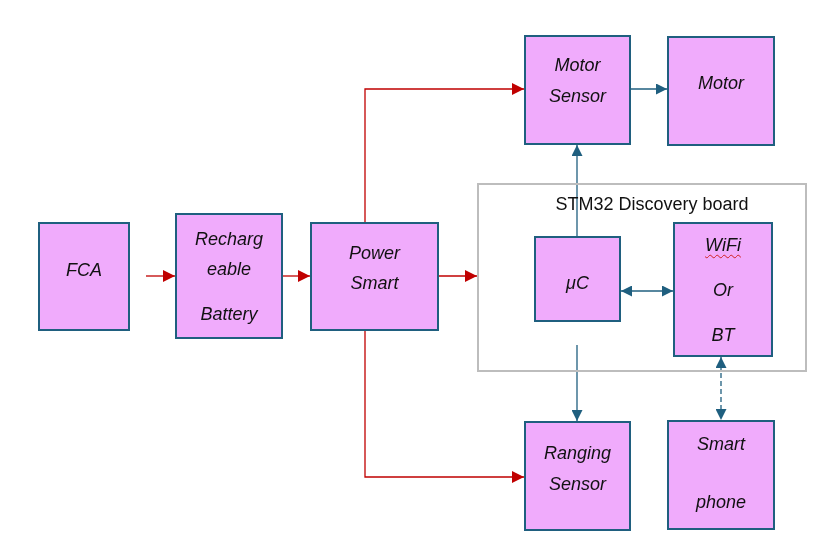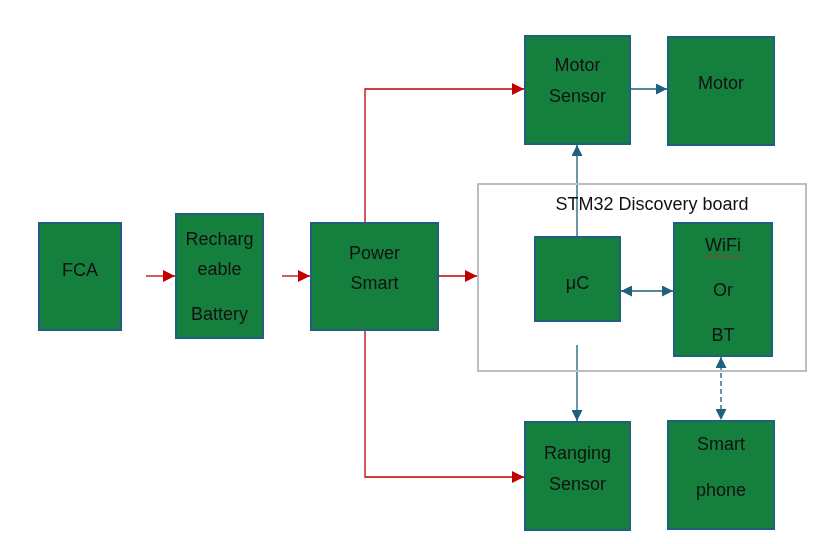--- a/index.html
+++ b/index.html
@@ -1,19 +1,19 @@
 <!DOCTYPE html>
 <html><head>
   <meta charset="utf-8">
   <style>
     html, body { margin: 0; padding: 0; background: #ffffff; }
     body { width: 832px; height: 544px; position: relative; overflow: hidden;
            font-family: "Liberation Sans", "DejaVu Sans", sans-serif; color: #111; }
     svg { position: absolute; left: 0; top: 0; }
-    .box { position: absolute; box-sizing: border-box; border: 2.5px solid #1f5f7f; background: #15803d; }
+    .box { position: absolute; box-sizing: border-box; border: 2.5px solid #1f5f7f; background: #f0abfc; font-style: italic; }
     .board { position: absolute; box-sizing: border-box; border: 2px solid #bdbdbd; }
     .lbl { position: absolute; font-size: 18px; text-align: center; white-space: nowrap; }
     .wavy { text-decoration: underline wavy #d02020; text-decoration-thickness: 1px; text-underline-offset: 3px; }
   </style>
 </head>
 <body>
 
 <svg width="832" height="544">
   <defs>
     <marker id="arR" viewBox="0 0 10 10" refX="10" refY="5" markerWidth="12" markerHeight="12" markerUnits="userSpaceOnUse" orient="auto">
@@ -35,25 +35,25 @@
   <line x1="621" y1="291" x2="673" y2="291" stroke="#1f5f7f" stroke-width="1.3" marker-start="url(#arB)" marker-end="url(#arB)"></line>
   <line x1="577" y1="345" x2="577" y2="421" stroke="#1f5f7f" stroke-width="1.3" marker-end="url(#arB)"></line>
   <line x1="721" y1="357" x2="721" y2="420" stroke="#1f5f7f" stroke-width="1.3" stroke-dasharray="5,3" marker-start="url(#arB)" marker-end="url(#arB)"></line>
 </svg>
 
 <div class="board" style="left:477px; top:183px; width:330px; height:189px;"></div>
 <div class="lbl" style="left:487px; top:194px; width:330px;">
   <span>STM32 Discovery board</span>
 </div>
 
-<div class="box" style="left:38px; top:222px; width:84px; height:109px;">
+<div class="box" style="left:38px; top:222px; width:92px; height:109px;">
   <div class="lbl" style="left:0; right:0; top:36px;">FCA</div>
 </div>
 
-<div class="box" style="left:175px; top:213px; width:89px; height:126px;">
+<div class="box" style="left:175px; top:213px; width:108px; height:126px;">
   <div class="lbl" style="left:0; right:0; top:14px;">Recharg</div>
   <div class="lbl" style="left:0; right:0; top:89px;">Battery</div>
   <div class="lbl" style="left:0; right:0; top:44px;">eable</div>
 </div>
 
 <div class="box" style="left:310px; top:222px; width:129px; height:109px;">
   <div class="lbl" style="left:0; right:0; top:19px;">Power</div>
   <div class="lbl" style="left:0; right:0; top:49px;">Smart</div>
 </div>
 
@@ -76,14 +76,14 @@
   <div class="lbl" style="left:0; right:0; top:101px;">BT</div>
 </div>
 
 <div class="box" style="left:524px; top:421px; width:107px; height:110px;">
   <div class="lbl" style="left:0; right:0; top:20px;">Ranging</div>
   <div class="lbl" style="left:0; right:0; top:51px;">Sensor</div>
 </div>
 
 <div class="box" style="left:667px; top:420px; width:108px; height:110px;">
   <div class="lbl" style="left:0; right:0; top:12px;">Smart</div>
-  <div class="lbl" style="left:0; right:0; top:58px;">phone</div>
+  <div class="lbl" style="left:0; right:0; top:70px;">phone</div>
 </div>
 
 </body></html>

